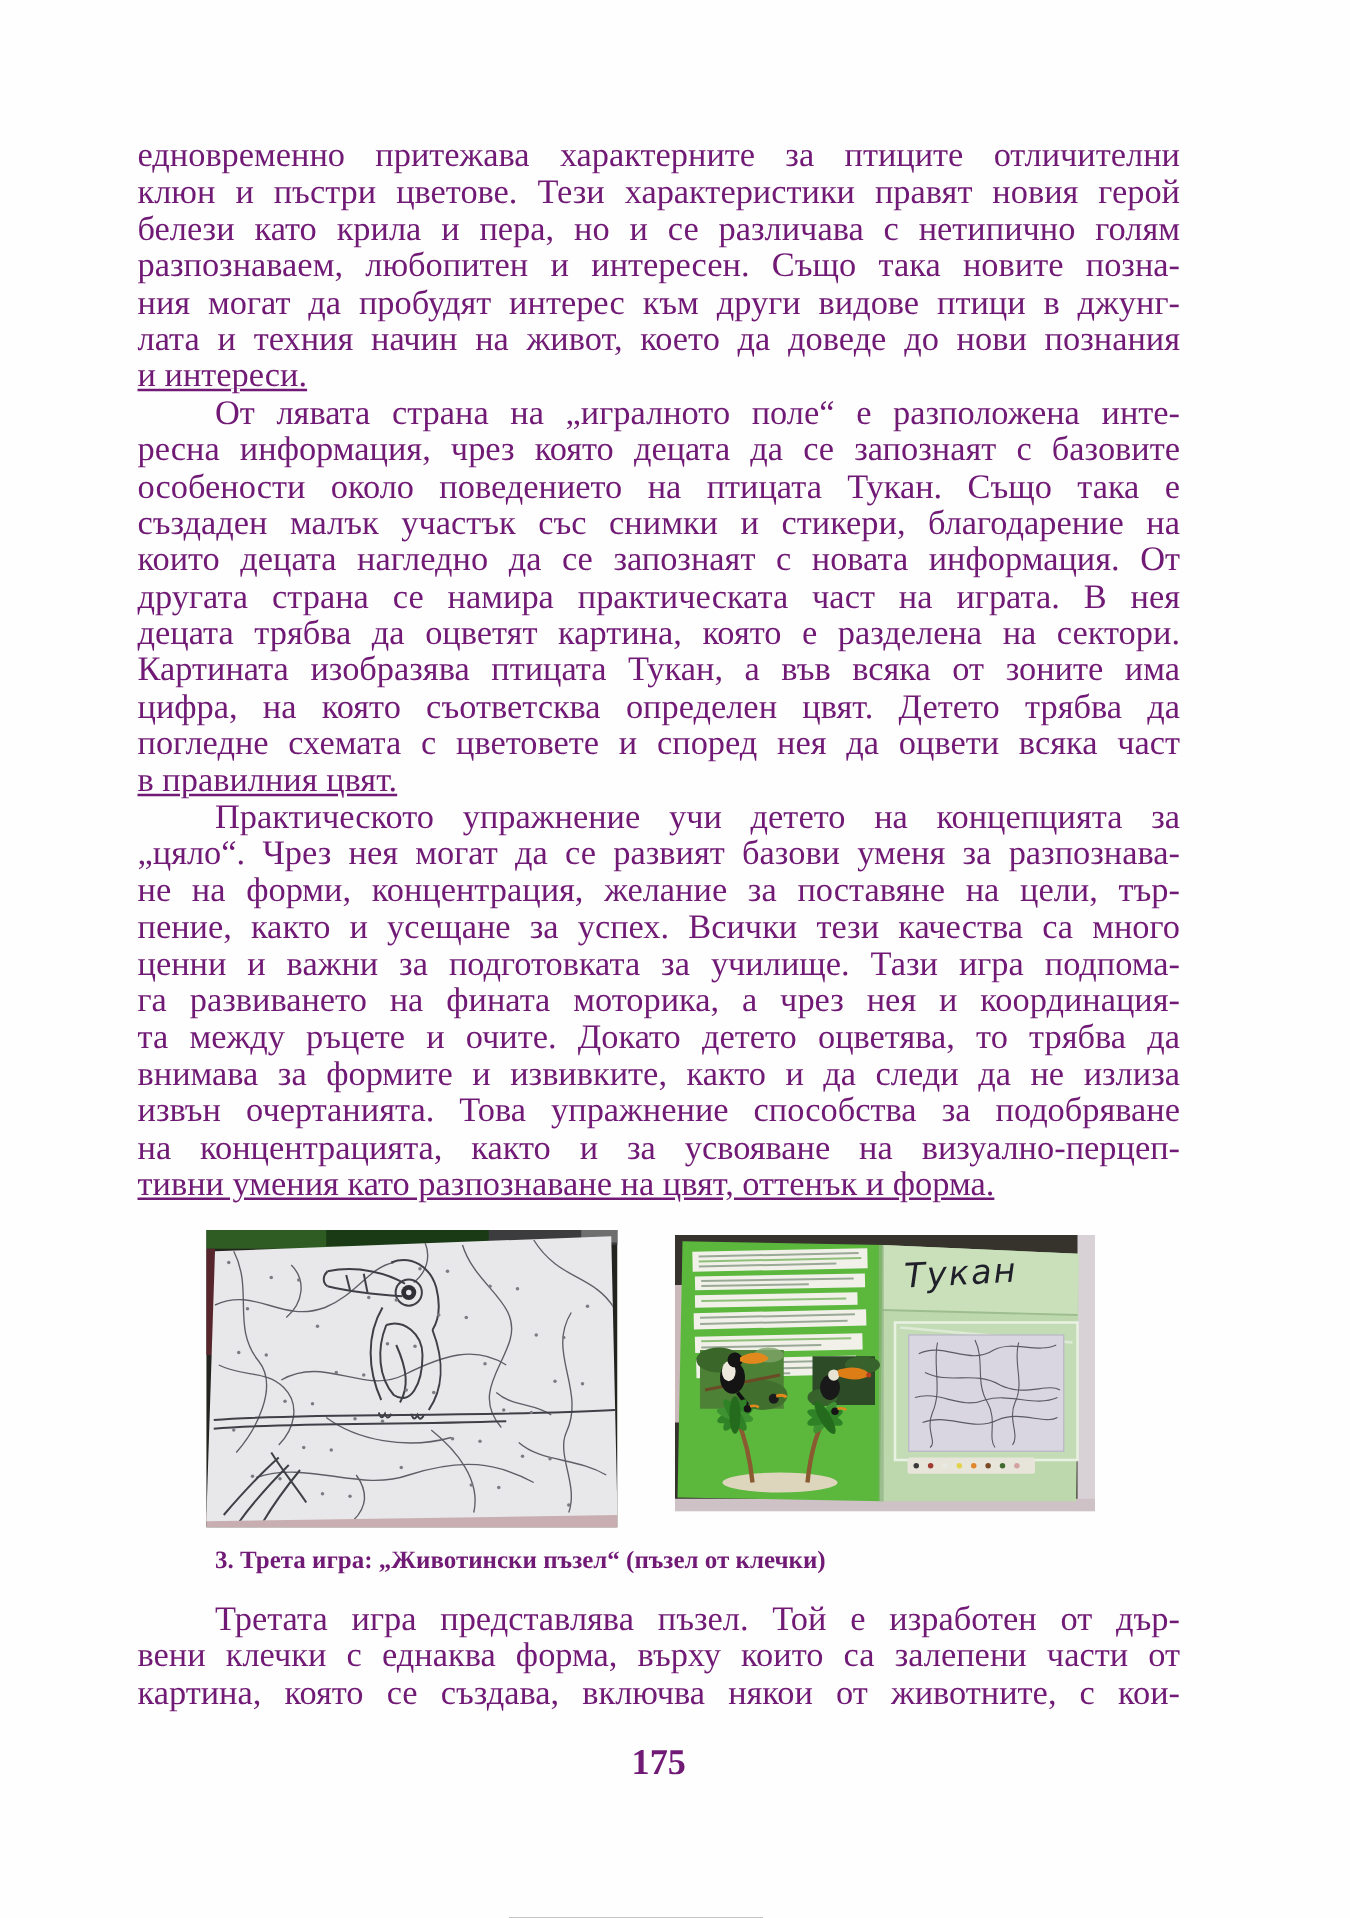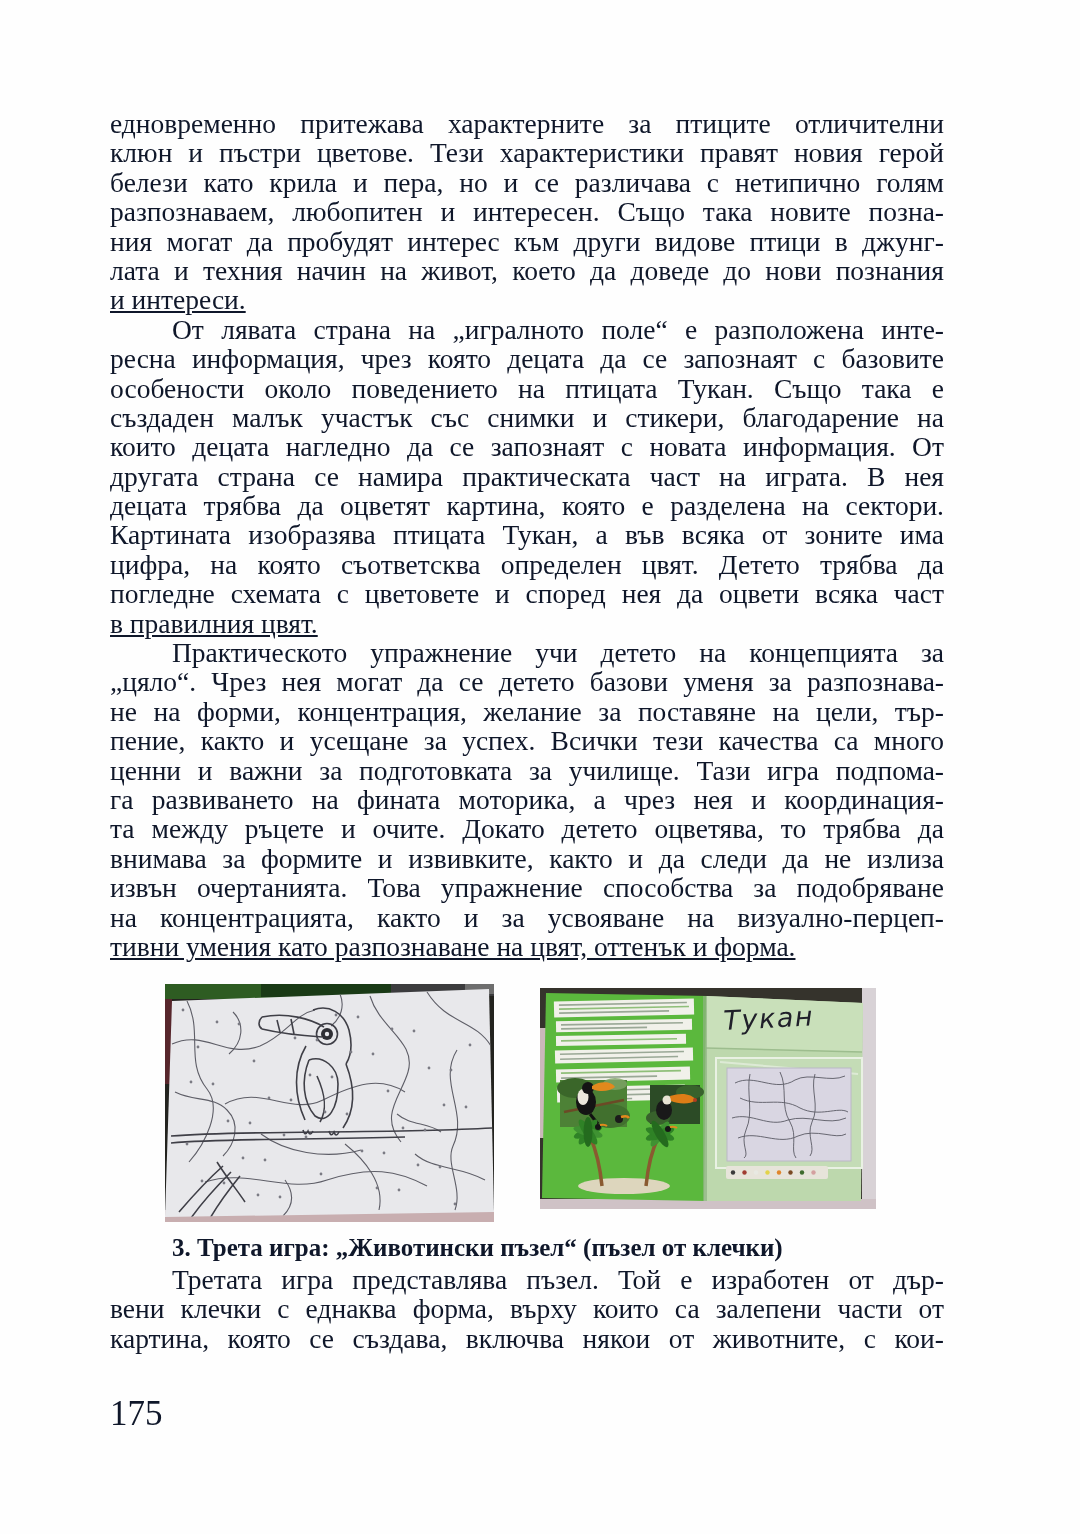--- a/index.html
+++ b/index.html
@@ -1,48 +1,48 @@
 <!DOCTYPE html>
 <html lang="bg"><head>
 <meta charset="utf-8">
 <style>
   html,body{margin:0;padding:0;background:#9a9a9a;}
   .page{
     position:relative;
     width:1080px;height:1534px;
     background:#fefefe;
     overflow:hidden;
-    color:#0f172a;
+    color:#701a75;
     font-family:"Liberation Serif","DejaVu Serif",serif;
   }
   .text-block{
     position:absolute;left:110px;width:834px;
     font-size:27.5px;line-height:29.4px;
   }
   #block-top{top:109px;}
   #block-bottom{top:1231px;}
   .line{
     height:29.4px;
     text-align:justify;
     text-align-last:justify;
     white-space:nowrap;
     overflow:visible;
   }
   .line.last{text-align-last:left;text-decoration:underline;}
   .line.ind{text-indent:62px;}
   .heading{
     font-weight:bold;
-    font-size:25px;line-height:34px;
+    font-size:20px;line-height:34px;
     text-indent:62px;
     white-space:nowrap;
-    margin-bottom:0;
+    margin-bottom:15px;
   }
   .page-number{
     position:absolute;left:110px;top:1394px;width:834px;
-    text-align:left;font-size:35px;
+    text-align:center;font-size:29px;font-weight:bold;
   }
   .photo{position:absolute;}
   #photo-left{left:165px;top:984px;width:329px;height:238px;}
   #photo-right{left:540px;top:988px;width:336px;height:221px;}
   svg{display:block;}
 </style>
 </head>
 <body>
 
 <div class="page">
@@ -65,21 +65,21 @@
       <div class="line">които децата нагледно да се запознаят с новата информация. От</div>
       <div class="line">другата страна се намира практическата част на играта. В нея</div>
       <div class="line">децата трябва да оцветят картина, която е разделена на сектори.</div>
       <div class="line">Картината изобразява птицата Тукан, а във всяка от зоните има</div>
       <div class="line">цифра, на която съответсква определен цвят. Детето трябва да</div>
       <div class="line">погледне схемата с цветовете и според нея да оцвети всяка част</div>
       <div class="line last">в правилния цвят.</div>
     </div>
     <div>
       <div class="line ind">Практическото упражнение учи детето на концепцията за</div>
-      <div class="line">„цяло“. Чрез нея могат да се детето базови уменя за разпознава-</div>
+      <div class="line">„цяло“. Чрез нея могат да се развият базови уменя за разпознава-</div>
       <div class="line">не на форми, концентрация, желание за поставяне на цели, тър-</div>
       <div class="line">пение, както и усещане за успех. Всички тези качества са много</div>
       <div class="line">ценни и важни за подготовката за училище. Тази игра подпома-</div>
       <div class="line">га развиването на фината моторика, а чрез нея и координация-</div>
       <div class="line">та между ръцете и очите. Докато детето оцветява, то трябва да</div>
       <div class="line">внимава за формите и извивките, както и да следи да не излиза</div>
       <div class="line">извън очертанията. Това упражнение способства за подобряване</div>
       <div class="line">на концентрацията, както и за усвояване на визуално-перцеп-</div>
       <div class="line last">тивни умения като разпознаване на цвят, оттенък и форма.</div>
     </div>

